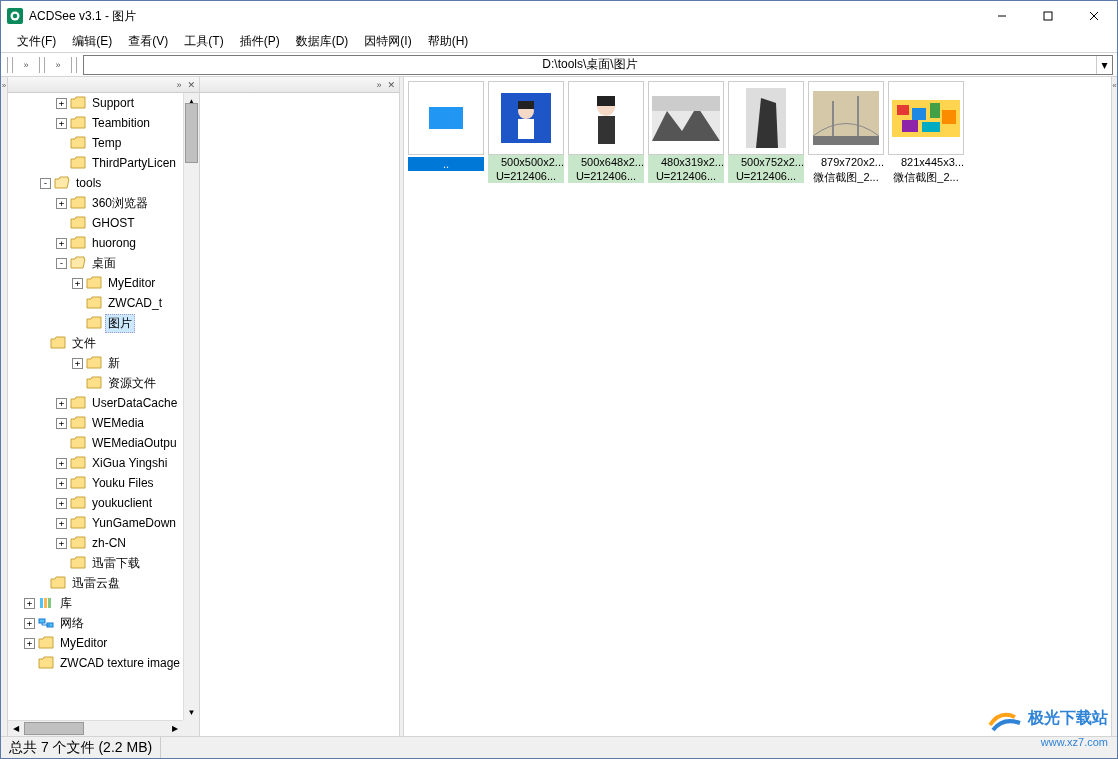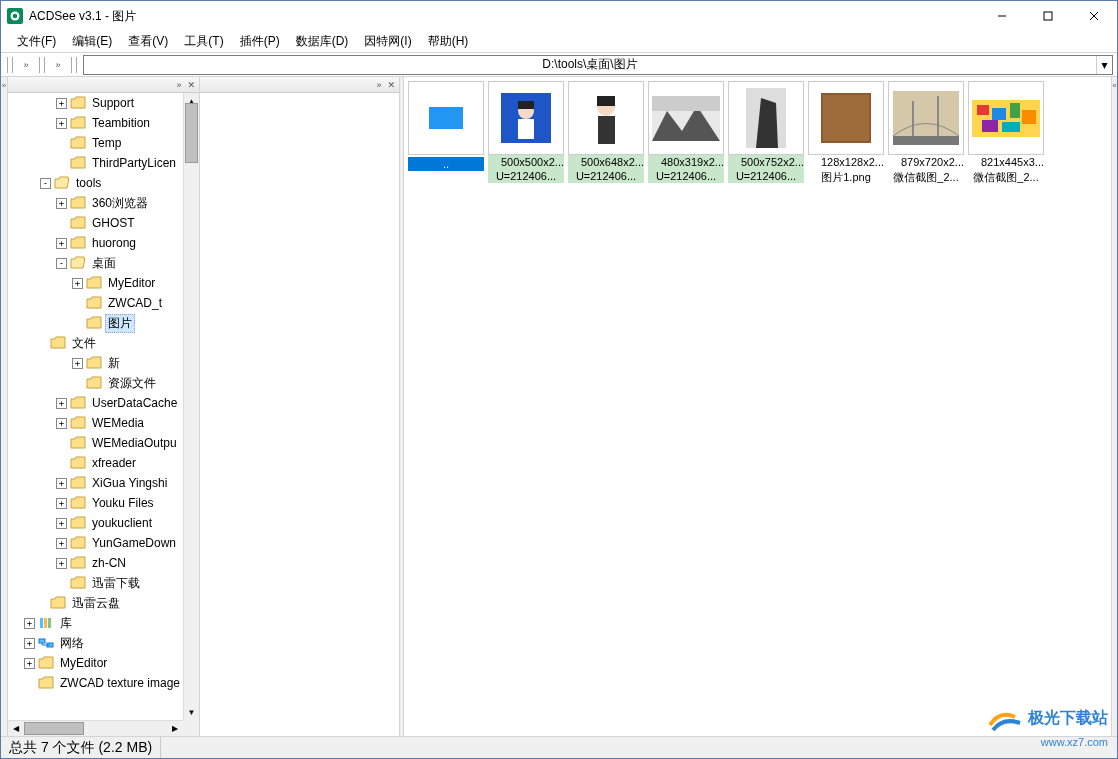--- a/index.html
+++ b/index.html
@@ -249,27 +249,20 @@
               <span class="node-label">WEMedia</span>
             </div>
             <div class="tree-node" style="padding-left: 48px;">
               <span class="expander empty"></span>
               <span class="folder-icon"><svg viewBox="0 0 16 14">
                   <path d="M1 3 L5 3 L6 1 L15 1 L15 12 L1 12 Z" fill="#ffe08a" stroke="#c9a33b"></path>
                 </svg></span>
               <span class="node-label">WEMediaOutpu</span>
             </div>
             <div class="tree-node" style="padding-left: 48px;">
-              <span class="expander empty"></span>
-              <span class="folder-icon"><svg viewBox="0 0 16 14">
-                  <path d="M1 3 L5 3 L6 1 L15 1 L15 12 L1 12 Z" fill="#ffe08a" stroke="#c9a33b"></path>
-                </svg></span>
-              <span class="node-label">xfreader</span>
-            </div>
-            <div class="tree-node" style="padding-left: 48px;">
               <span class="expander">+</span>
               <span class="folder-icon"><svg viewBox="0 0 16 14">
                   <path d="M1 3 L5 3 L6 1 L15 1 L15 12 L1 12 Z" fill="#ffe08a" stroke="#c9a33b"></path>
                 </svg></span>
               <span class="node-label">XiGua Yingshi</span>
             </div>
             <div class="tree-node" style="padding-left: 48px;">
               <span class="expander">+</span>
               <span class="folder-icon"><svg viewBox="0 0 16 14">
                   <path d="M1 3 L5 3 L6 1 L15 1 L15 12 L1 12 Z" fill="#ffe08a" stroke="#c9a33b"></path>
@@ -424,32 +417,20 @@
           <div class="thumb-box">
             <div class="thumb-img">
               <svg width="40" height="60">
                 <rect width="40" height="60" fill="#ddd"></rect>
                 <polygon points="10,60 15,10 30,15 32,60" fill="#333"></polygon>
               </svg>
             </div>
           </div>
           <div class="thumb-dims">500x752x2...</div>
           <div class="thumb-name">U=212406...</div>
-        </div>
-        <div class="thumb-item">
-          <div class="thumb-box">
-            <div class="thumb-img">
-              <svg width="50" height="50">
-                <rect width="50" height="50" fill="#8d5a2b"></rect>
-                <rect x="2" y="2" width="46" height="46" fill="#9e6b3a"></rect>
-              </svg>
-            </div>
-          </div>
-          <div class="thumb-dims">128x128x2...</div>
-          <div class="thumb-name">图片1.png</div>
         </div>
         <div class="thumb-item">
           <div class="thumb-box">
             <div class="thumb-img">
               <svg width="66" height="54">
                 <rect width="66" height="54" fill="#d4c8a8"></rect>
                 <line x1="20" y1="10" x2="20" y2="45" stroke="#888" stroke-width="2"></line>
                 <line x1="45" y1="5" x2="45" y2="45" stroke="#888" stroke-width="2"></line>
                 <path d="M0 45 Q33 20 66 45" stroke="#888" fill="none"></path>
                 <rect y="45" width="66" height="9" fill="#777"></rect>

